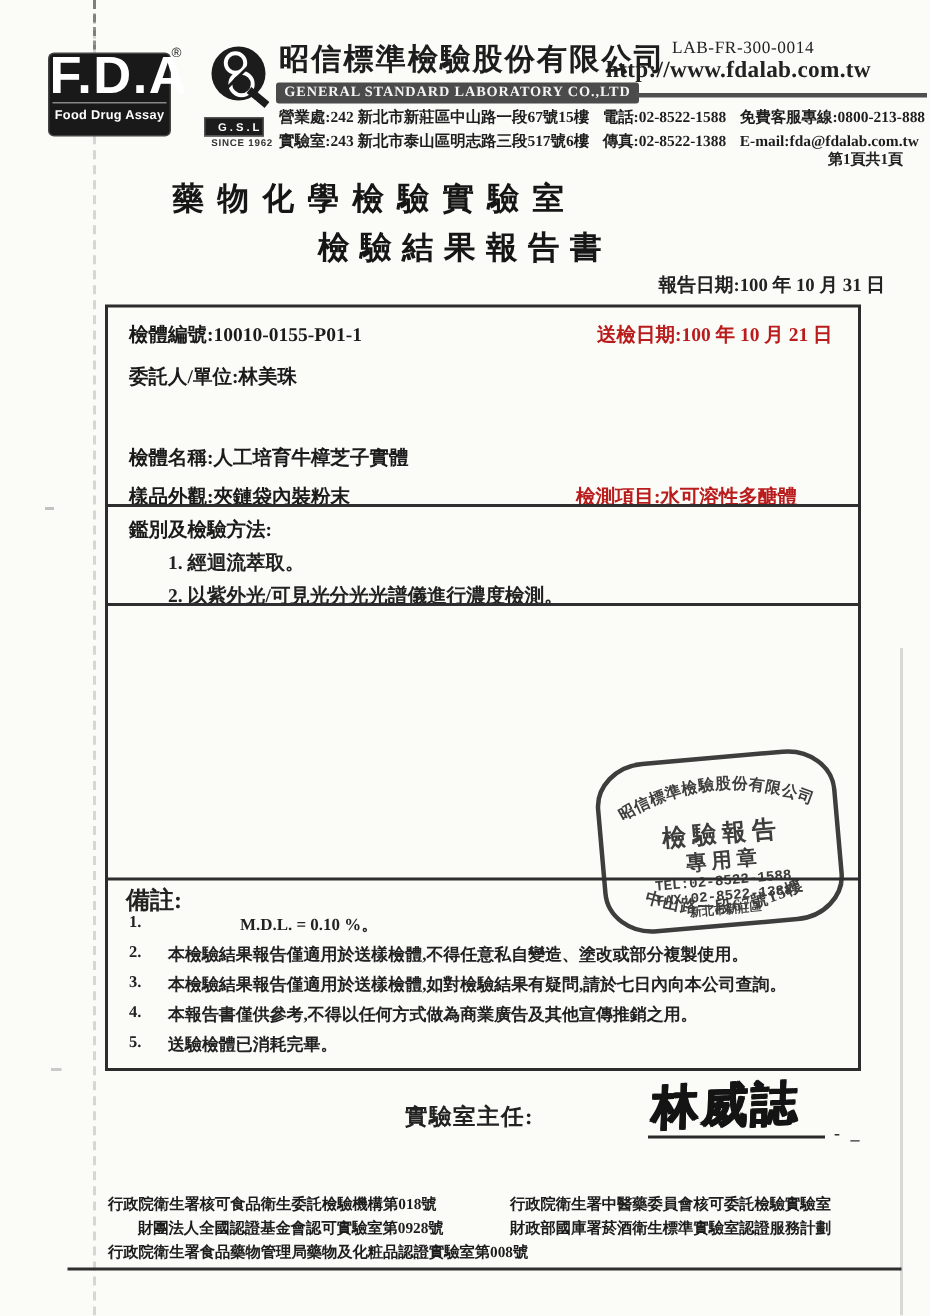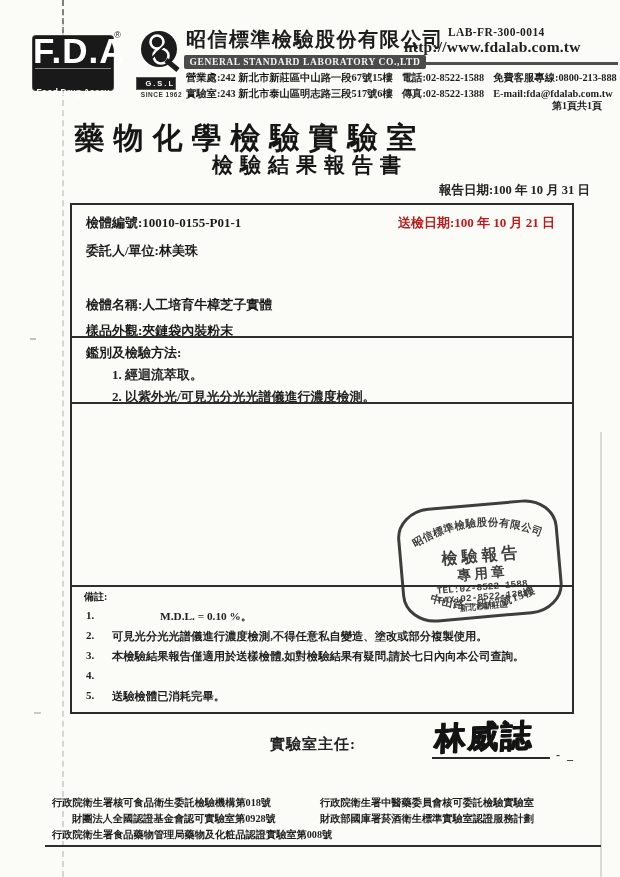--- a/index.html
+++ b/index.html
@@ -12,64 +12,64 @@
   .abs{position:absolute;}
   
   .fda-box{
     left:33px;top:36px;width:80px;height:54px;background:#191919;border-radius:3px;
     color:#fff;text-align:center;font-family:"Liberation Sans","DejaVu Sans",sans-serif;
     box-shadow:0 0 0 1px #444;
   }
   .fda-title{font-size:35px;font-weight:900;line-height:30px;letter-spacing:1px;}
   .fda-reg{position:absolute;top:-6px;right:-8px;font-size:9px;color:#222;}
   .fda-sub{font-size:8.5px;font-weight:700;letter-spacing:.2px;line-height:10px;
-    border-top:1px solid #888;margin:2px 2px 0 2px;padding-top:18px;}
+    border-top:1px solid #888;margin:2px 2px 0 2px;padding-top:2px;}
   .gsl-wrap{left:130px;top:30px;width:52px;text-align:right;
     font-family:"Liberation Sans","DejaVu Sans",sans-serif;}
   .gsl-box{margin:1px auto 0;width:38px;background:#1c1c1c;color:#fff;font-size:7.5px;
     font-weight:700;letter-spacing:2px;padding:1px 0;border:1px solid #555;}
   .gsl-since{font-size:6.5px;color:#333;letter-spacing:.5px;margin-top:1px;font-weight:700;}
   .company-zh{left:186px;top:26px;font-size:20px;font-weight:700;letter-spacing:1.5px;color:#1d1d1d;}
   .company-en{left:184px;top:55px;width:242px;height:14px;background:#4b4b4b;color:#f4f4f4;
     font-size:9.5px;font-weight:700;letter-spacing:.6px;text-align:center;line-height:14px;
     border-radius:2px;font-family:"Liberation Serif","DejaVu Serif",serif;}
   .banner-ext{left:424px;top:62px;width:194px;height:3px;background:#4f4f4f;}
-  .doc-code{left:448px;top:26px;font-size:11.5px;font-weight:700;letter-spacing:.4px;}
+  .doc-code{left:448px;top:26px;font-size:11.5px;font-weight:400;letter-spacing:.4px;}
   .website{left:404px;top:38px;font-size:15.5px;font-weight:600;letter-spacing:.2px;}
   .addr-line{left:186px;font-size:10.3px;font-weight:700;white-space:nowrap;color:#1e1e1e;}
   .addr-line span{margin-right:9px;}
   .page-number{left:552px;top:99px;font-size:10px;font-weight:700;}
   
-  .title-main{left:0;top:118px;width:500px;text-align:center;font-size:30px;font-weight:700;
+  .title-main{left:0;top:118px;width:500px;text-align:center;font-size:21px;font-weight:700;
     letter-spacing:9px;color:#161616;}
   .title-sub{left:0;top:151px;width:620px;text-align:center;font-size:21px;font-weight:700;
     letter-spacing:7px;color:#161616;}
   .report-date{left:0;top:182px;width:590px;text-align:right;font-size:12.5px;font-weight:700;}
   
   .main-table{left:70px;top:203px;width:500px;height:507px;border:2px solid #2c2c2c;background:transparent;}
   .main-table .row{position:absolute;left:14px;font-size:13px;font-weight:700;white-space:nowrap;color:#1b1b1b;}
   .cell-right{position:absolute;font-size:13px;font-weight:700;white-space:nowrap;color:#b91c1c;}
   .redacted{font-weight:400;color:#9a9a9a;letter-spacing:3px;font-size:11px;}
   .divider{position:absolute;left:0;width:100%;height:2px;background:#2e2e2e;}
   .method-item{position:absolute;left:40px;font-size:13px;font-weight:700;white-space:nowrap;}
   .result-line{position:absolute;left:14px;top:255px;font-size:14px;font-weight:800;letter-spacing:.5px;}
-  .note-head{position:absolute;left:12px;top:385px;font-size:10px;font-weight:700;}
+  .note-head{position:absolute;left:12px;top:385px;font-size:16px;font-weight:700;}
   .note-no{position:absolute;left:14px;font-size:11px;font-weight:700;}
   .note-text{position:absolute;left:40px;font-size:11.3px;font-weight:700;white-space:nowrap;}
   
   .stamp{left:396px;top:497px;width:168px;height:130px;transform:rotate(-5deg);opacity:.92;}
   
   .sig-label{left:270px;top:735px;font-size:15px;font-weight:700;letter-spacing:1px;}
   .sig-name{left:434px;top:716px;font-size:31px;font-weight:900;letter-spacing:2px;color:#141414;
     transform:rotate(-2deg) skewX(-4deg);
     text-shadow:1px 0 0 #141414,0 1px 0 #141414,1px 1px 0 #141414;}
   .sig-underline{left:432px;top:757px;width:118px;height:2px;background:#2a2a2a;}
   .sig-trailing{left:556px;top:748px;font-size:12px;font-weight:700;color:#333;letter-spacing:2px;}
   
-  .footer-line{font-size:10.2px;font-weight:700;white-space:nowrap;color:#1d1d1d;}
+  .footer-line{font-size:10.2px;font-weight:700;white-space:nowrap;color:#1d1d1d;margin-left:20px;}
   .f-left{left:52px;}
   .f-right{left:320px;}
   .bottom-rule{left:45px;top:845px;width:556px;height:2px;background:#2f2f2f;}
   
   .scan-dash{left:62px;top:0;height:877px;width:0;border-left:2px dashed rgba(70,70,70,.20);}
   .scan-dash-dark{left:62px;top:0;height:42px;width:0;border-left:2px dashed rgba(40,40,40,.5);}
   .scan-right{left:600px;top:432px;width:2px;height:445px;background:rgba(90,90,90,.22);}
   .scan-tick1{left:30px;top:338px;width:6px;height:2px;background:rgba(90,90,90,.35);}
   .scan-tick2{left:34px;top:712px;width:7px;height:2px;background:rgba(90,90,90,.3);}
 </style>
@@ -123,40 +123,42 @@
 
   <div class="row" style="top:9px;">檢體編號:10010-0155-P01-1</div>
   <div class="cell-right" style="left:326px;top:9px;">送檢日期:100 年 10 月 21 日</div>
 
   <div class="row" style="top:37px;">委託人/單位:林美珠</div>
 
 
   <div class="row" style="top:117px;">樣品外觀:夾鏈袋內裝粉末</div>
 
   <div class="row" style="top:91px;">檢體名稱:人工培育牛樟芝子實體</div>
+  <div class="cell-right" style="left:312px;top:117px;">檢測項目:水可溶性多醣體</div>
 
   <div class="divider" style="top:131px;"></div>
 
   <div class="row" style="top:139px;">鑑別及檢驗方法:</div>
   <div class="method-item" style="top:161px;">1. 經迴流萃取。</div>
   <div class="method-item" style="top:183px;">2. 以紫外光/可見光分光光譜儀進行濃度檢測。</div>
 
   <div class="divider" style="top:197px;"></div>
 
 
   <div class="divider" style="top:380px;"></div>
 
   <div class="note-head">備註:</div>
   <div class="note-no" style="top:404px;">1.</div>
   <div class="note-text" style="top:404px;margin-left:48px;">M.D.L. = 0.10 %。</div>
   <div class="note-no" style="top:424px;">2.</div>
-  <div class="note-text" style="top:424px;">可見光分光光譜儀進行濃度檢測,不得任意私自變造、塗改或部分複製使用。</div>
+  <div class="note-text" style="top:424px;">本檢驗結果報告僅適用於送樣檢體,不得任意私自變造、塗改或部分複製使用。</div>
   <div class="note-no" style="top:444px;">3.</div>
   <div class="note-text" style="top:444px;">本檢驗結果報告僅適用於送樣檢體,如對檢驗結果有疑問,請於七日內向本公司查詢。</div>
   <div class="note-no" style="top:464px;">4.</div>
+  <div class="note-text" style="top:464px;">本報告書僅供參考,不得以任何方式做為商業廣告及其他宣傳推銷之用。</div>
   <div class="note-no" style="top:484px;">5.</div>
   <div class="note-text" style="top:484px;">送驗檢體已消耗完畢。</div>
 </div>
 
 <div class="abs stamp">
   <svg width="168" height="130" viewBox="0 0 168 130">
     <defs>
       <path id="arcTop" d="M 18 46 Q 84 12 150 46"></path>
       <path id="arcBottom" d="M 14 92 Q 84 130 154 92"></path>
     </defs>

